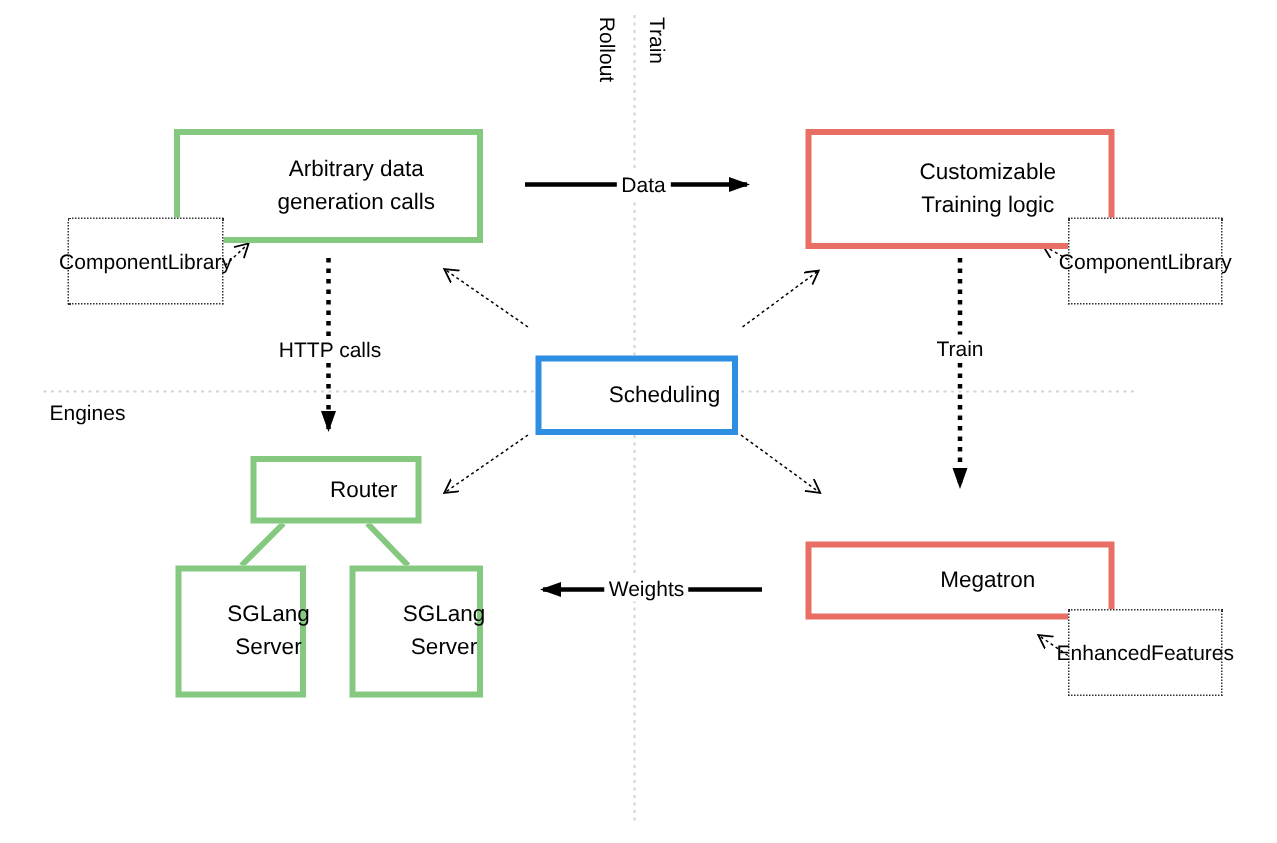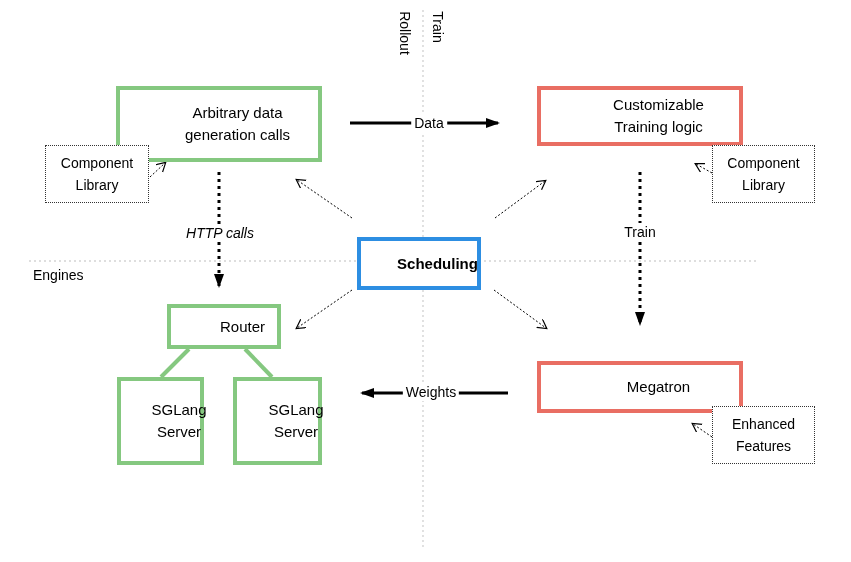--- a/index.html
+++ b/index.html
@@ -11,21 +11,21 @@
   .node{
     position:absolute;background:#fff;display:flex;flex-direction:column;
     align-items:center;justify-content:center;text-align:center;
     font-size:15px;line-height:22px;z-index:2;box-sizing:border-box;padding-left:37px;
   }
   .node.green{border:4px solid var(--c-green,#85c880);}
   .node.red{border:4px solid var(--c-red,#e96e63);}
   .node.blue{border:4px solid var(--c-blue,#2d8ee2);}
   .callout{
     position:absolute;background:#fff;border:1.5px dotted #333;z-index:3;
-    display:flex;flex-direction:column;align-items:center;justify-content:center;
+    display:flex;flex-direction:row;align-items:center;justify-content:center;
     text-align:center;font-size:14px;line-height:22px;box-sizing:border-box;
   }
   .edge-label{
     position:absolute;background:#fff;z-index:4;font-size:14px;line-height:18px;
     text-align:center;white-space:nowrap;padding:0 3px;transform:translate(-50%,-50%);
   }
   .axis-label{
     position:absolute;z-index:2;font-size:14px;line-height:16px;white-space:nowrap;
   }
   .axis-label.vertical{transform:translate(-50%,-50%) rotate(90deg);}
@@ -69,26 +69,26 @@
 
   <div class="axis-label vertical" style="left:405px;top:33px;">Rollout</div>
   <div class="axis-label vertical" style="left:438px;top:27px;">Train</div>
   <div class="axis-label" style="left:33px;top:267px;">Engines</div>
 
   <div class="node green" style="left:116px;top:86px;width:206px;height:76px;">
     <div>Arbitrary data</div>
     <div>generation calls</div>
   </div>
 
-  <div class="node red" style="left:537px;top:86px;width:206px;height:60px;">
+  <div class="node red" style="left:537px;top:86px;width:206px;height:80px;">
     <div>Customizable</div>
     <div>Training logic</div>
   </div>
 
-  <div class="node blue" style="left:357px;top:237px;width:124px;height:53px;font-weight:bold;">
+  <div class="node blue" style="left:357px;top:237px;width:135px;height:53px;">
     <div>Scheduling</div>
   </div>
 
   <div class="node green" style="left:167px;top:304px;width:114px;height:45px;text-align:center;">
     <div>Router</div>
   </div>
 
   <div class="node green" style="left:117px;top:377px;width:87px;height:88px;">
     <div>SGLang</div>
     <div>Server</div>
@@ -112,17 +112,17 @@
     <div>Component</div>
     <div>Library</div>
   </div>
 
   <div class="callout" style="left:712px;top:406px;width:103px;height:58px;">
     <div>Enhanced</div>
     <div>Features</div>
   </div>
 
   <div class="edge-label" style="left:429px;top:123px;">Data</div>
-  <div class="edge-label" style="left:220px;top:233px;font-style:italic;">HTTP calls</div>
+  <div class="edge-label" style="left:220px;top:233px;">HTTP calls</div>
   <div class="edge-label" style="left:640px;top:232px;">Train</div>
   <div class="edge-label" style="left:431px;top:392px;">Weights</div>
 
 </div>
 
 </body></html>

